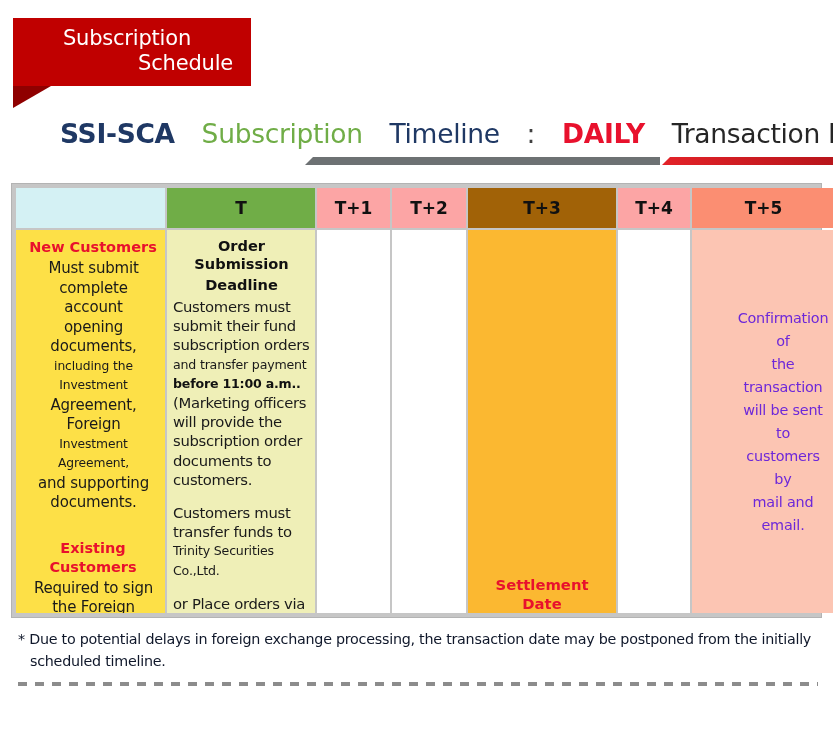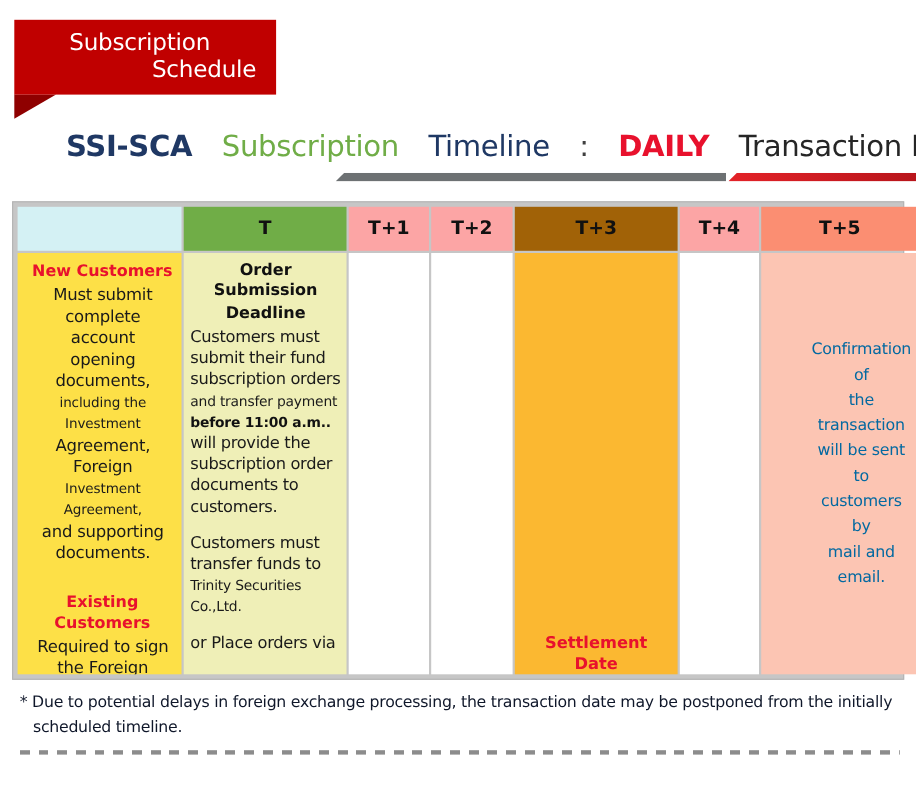--- a/index.html
+++ b/index.html
@@ -158,21 +158,21 @@
     color: #111111; font-size: 12.6px; line-height: 19.2px;
     font-weight: bold; letter-spacing: -0.2px;
   }
   .c2 .gap { height: 14px; }
 
   .settle {
     color: #E8112D; font-weight: bold; font-size: 14.8px;
     line-height: 19px; text-align: center;
   }
   .conf {
-    color: #0369a1; font-size: 14.4px; line-height: 23px;
+    color: #6d28d9; font-size: 14.4px; line-height: 23px;
     text-align: center; letter-spacing: -0.2px; margin-left: 39px;
   }
 
   
   #footnote {
     position: absolute;
     left: 18px; top: 628px;
     width: 800px;
     color: #0f172a;
     font-size: 14.3px;
@@ -244,20 +244,21 @@
     </div>
 
     <div class="bcell c2">
       <div class="title2">Order Submission</div>
       <div class="title2">Deadline</div>
       <p class="big">Customers must</p>
       <p class="big">submit their fund</p>
       <p class="big">subscription orders</p>
       <p class="sm">and transfer payment</p>
       <p class="smb"><span>before 11:00 a.m.</span><span>.</span></p>
+      <p class="big">(Marketing officers</p>
       <p class="big">will provide the</p>
       <p class="big">subscription order</p>
       <p class="big">documents to</p>
       <p class="big">customers.</p>
       <div class="gap"></div>
       <p class="big">Customers must</p>
       <p class="big">transfer funds to</p>
       <p class="sm">Trinity Securities Co.,Ltd.</p>
       <div class="gap"></div>
       <p class="big">or Place orders via</p>

